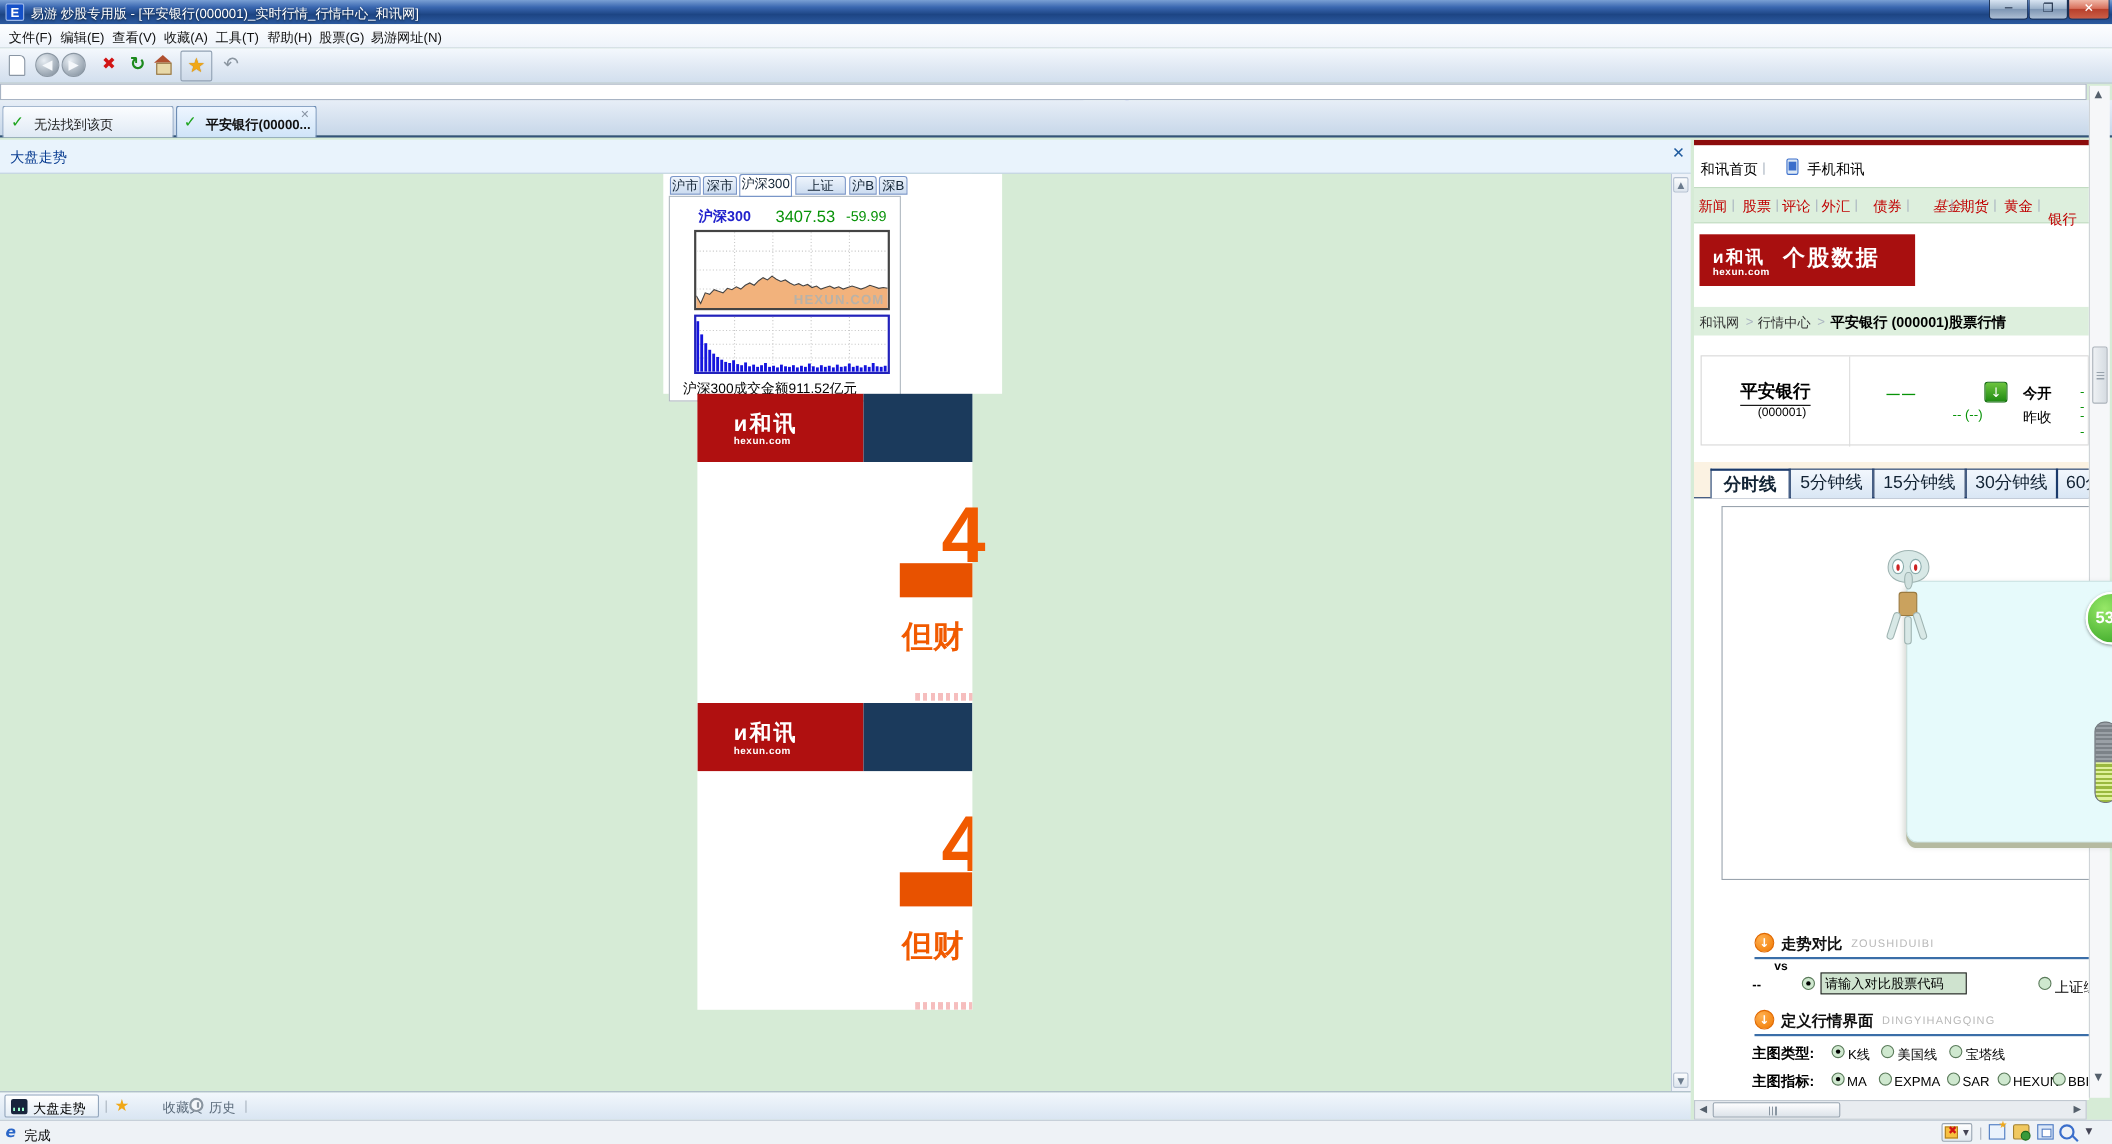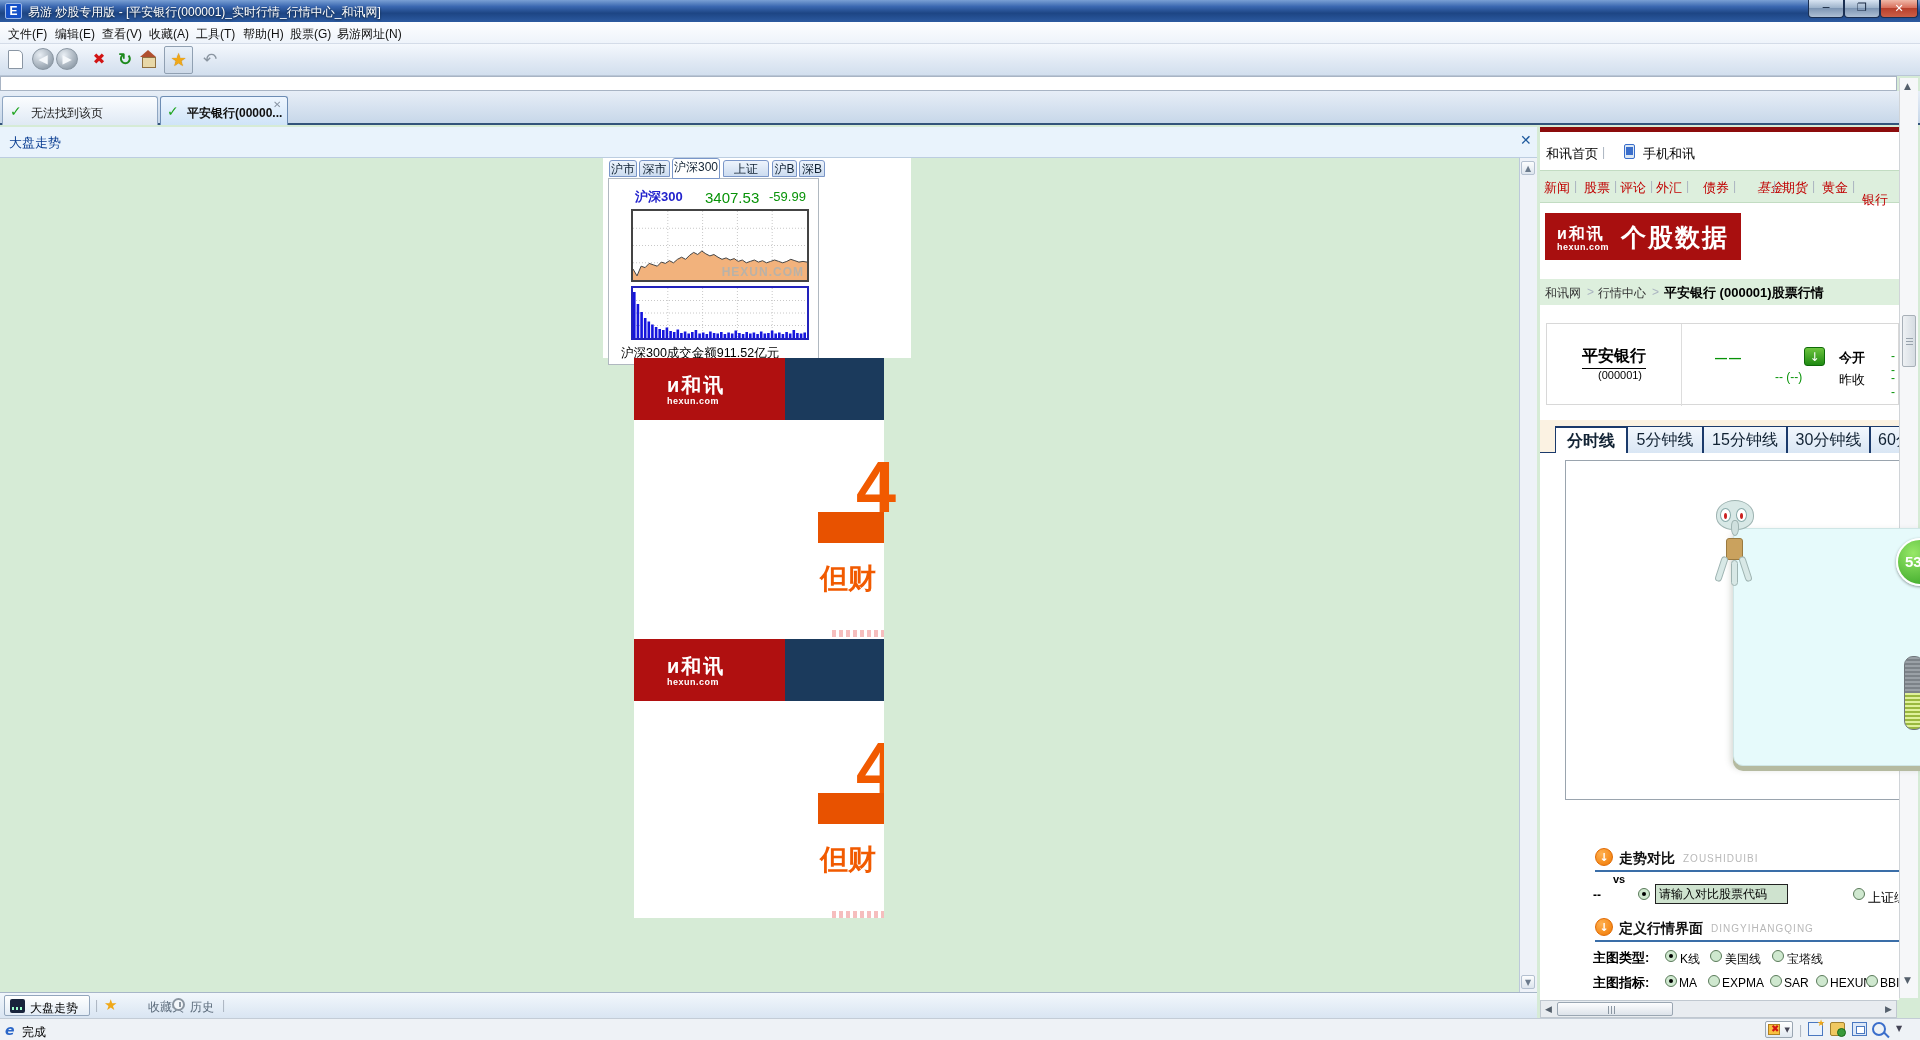--- a/index.html
+++ b/index.html
@@ -376,21 +376,21 @@
     <span class="abs navlink" style="left:282px;top:8px;">黄金</span>
       <span class="abs sep" style="left:312px;top:8px;">|</span>
     <span class="abs navlink" style="left:322px;top:8px;margin-top:12px;">银行</span>
   </div>
 
   <div class="gd-banner">
     <div class="hx-logo" style="position:absolute;left:12px;top:11px;">
       <span class="big" style="font-size:16px;">и和讯</span>
       <span class="sub">hexun.com</span>
     </div>
-    <span class="abs" style="left:76px;top:8px;font-size:25px;font-weight:bold;letter-spacing:2px;">个股数据</span>
+    <span class="abs" style="left:76px;top:8px;font-size:20px;font-weight:bold;letter-spacing:2px;">个股数据</span>
   </div>
 
   <div class="crumbrow">
     <span class="abs" style="left:5px;top:6px;color:#333;">和讯网</span>
     <span class="abs sep" style="left:47px;top:6px;">&gt;</span>
     <span class="abs" style="left:58px;top:6px;color:#333;">行情中心</span>
     <span class="abs sep" style="left:112px;top:6px;">&gt;</span>
     <span class="abs" style="left:124px;top:5px;font-weight:bold;font-size:13px;">平安银行 (000001)股票行情</span>
   </div>
 

